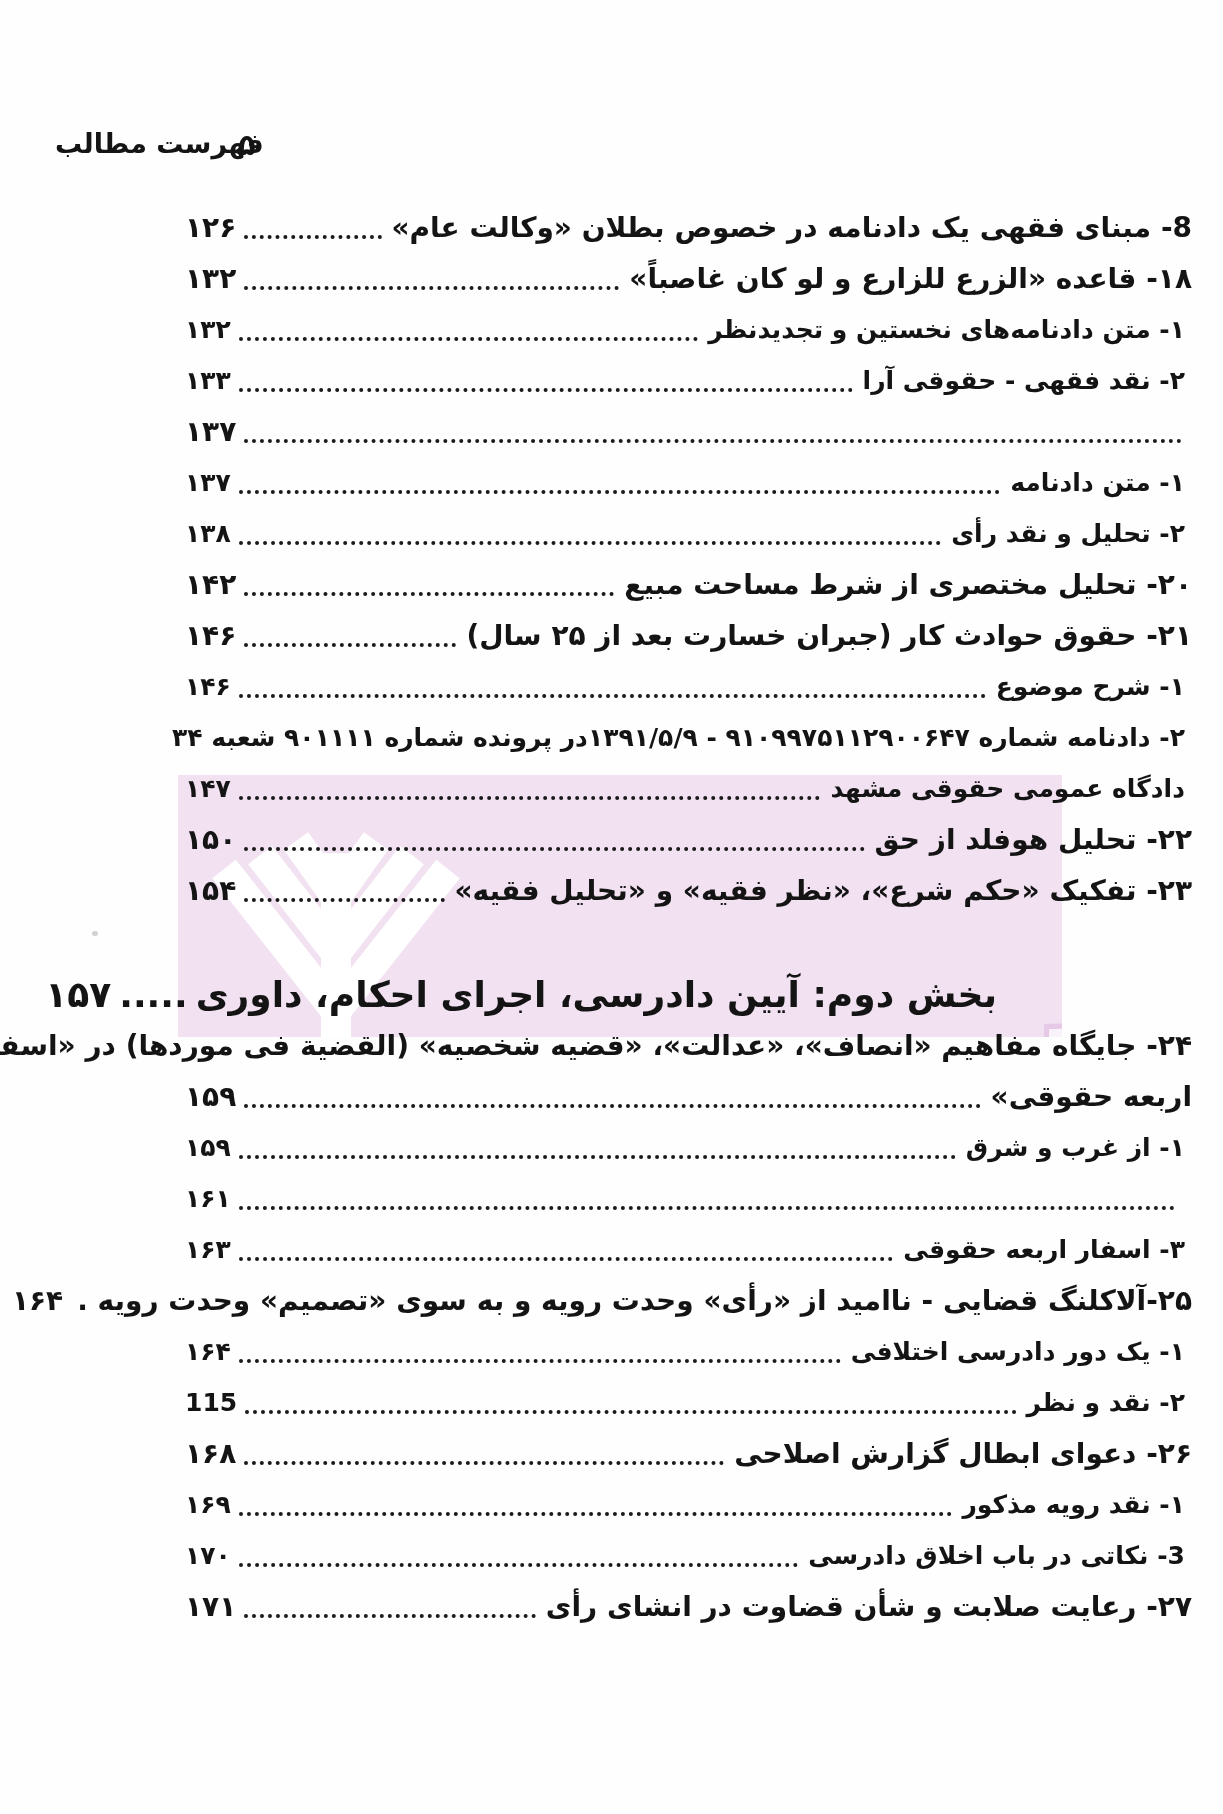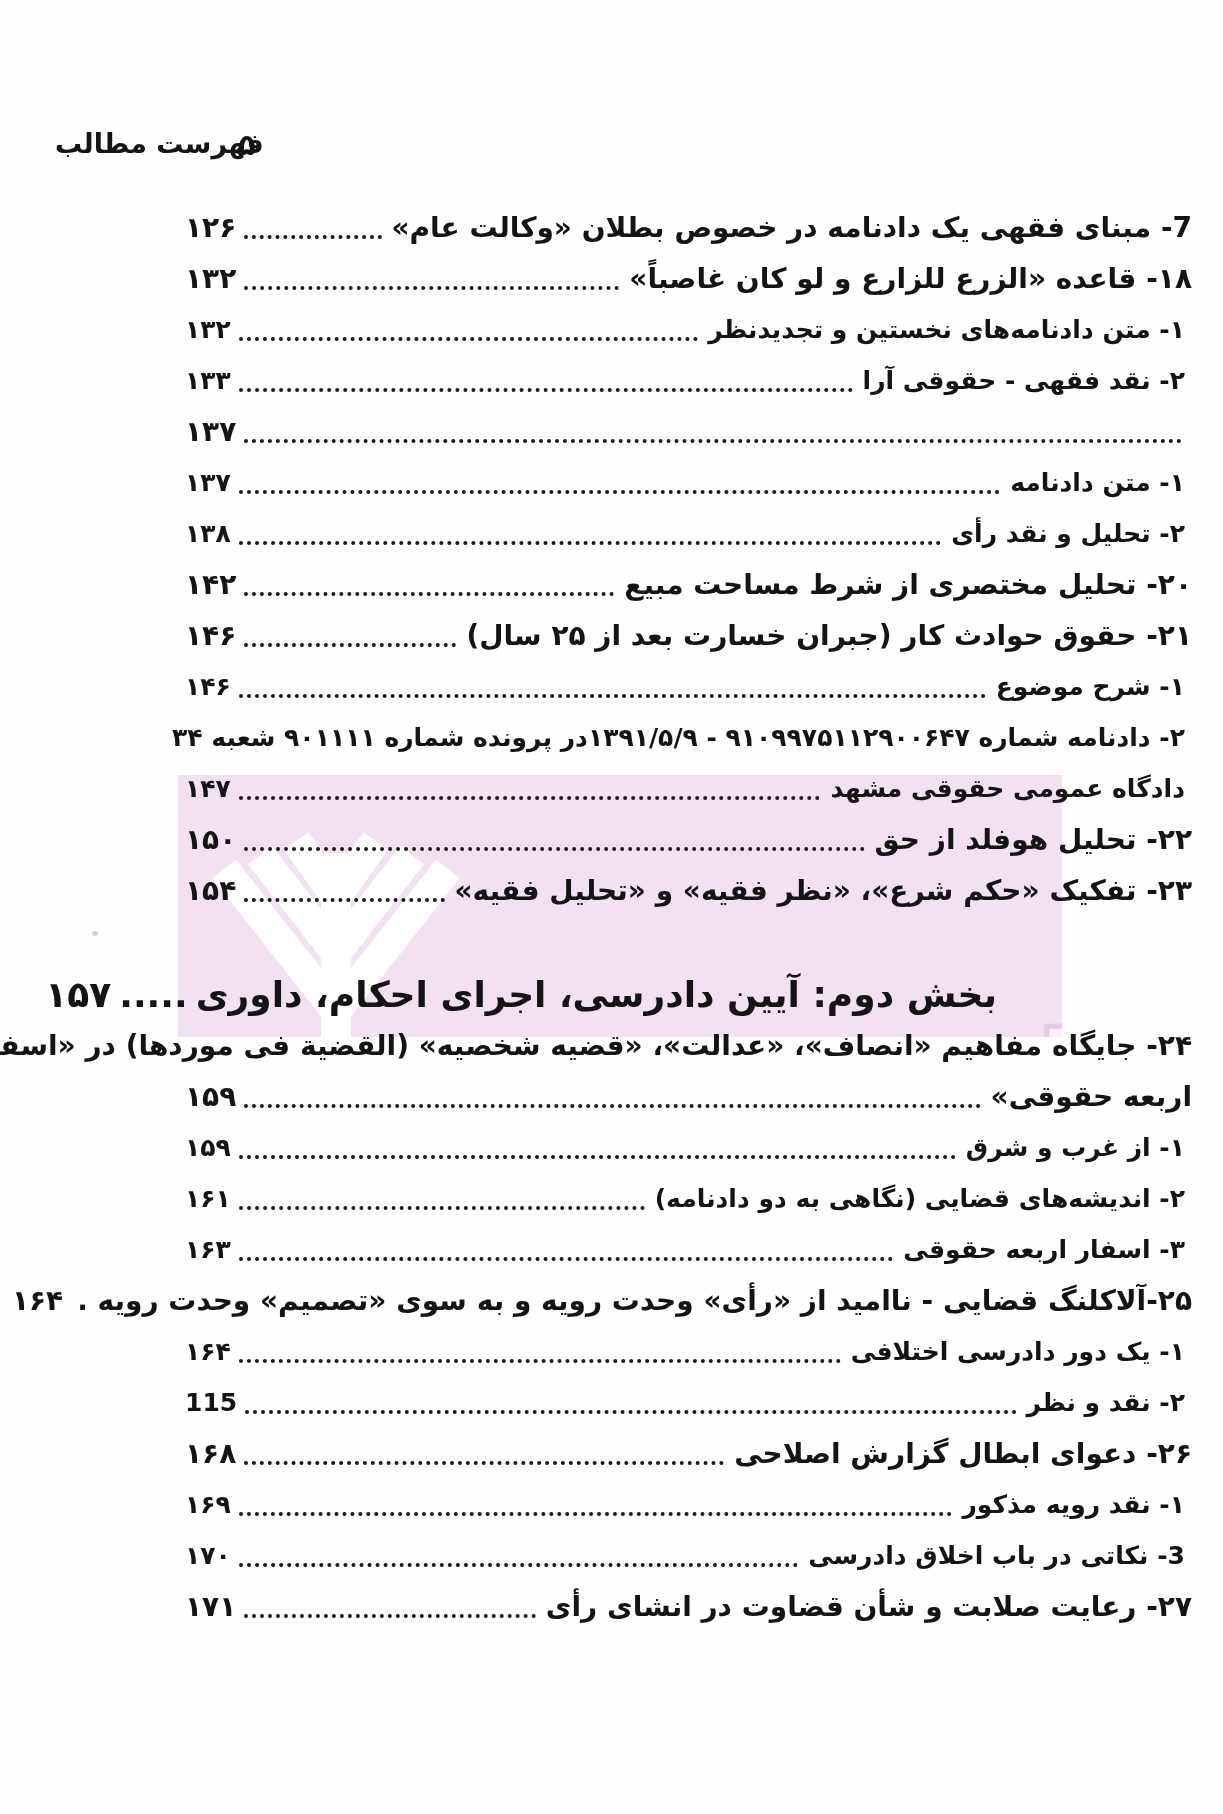--- a/index.html
+++ b/index.html
@@ -86,21 +86,21 @@
     <svg class="wm-word" width="636" height="262" viewBox="0 0 636 262">
       <text x="630" y="224" text-anchor="end" font-family="DejaVu Sans, sans-serif" font-weight="bold" font-size="228" fill="#fbf4fb" fill-opacity="0.85" stroke="#e6c9e6" stroke-width="5">دادبازار</text>
     </svg>
   </div>
 
   <div class="header-title">فهرست مطالب</div>
   <div class="page-number">۵</div>
 
   <div class="toc" id="toc">
       <div class="row main">
-        <span class="title">7- مبنای فقهی یک دادنامه در خصوص بطلان «وکالت عام»</span>
+        <span class="title">8- مبنای فقهی یک دادنامه در خصوص بطلان «وکالت عام»</span>
         <span class="dots"></span>
         <span class="pg">۱۲۶</span>
       </div>
       <div class="row main">
         <span class="title">۱۸- قاعده «الزرع للزارع و لو کان غاصباً»</span>
         <span class="dots"></span>
         <span class="pg">۱۳۲</span>
       </div>
       <div class="row sub">
         <span class="title">۱- متن دادنامه‌های نخستین و تجدیدنظر</span>
@@ -163,21 +163,20 @@
         <span class="title">اربعه حقوقی»</span>
         <span class="dots"></span>
         <span class="pg">۱۵۹</span>
       </div>
       <div class="row sub">
         <span class="title">۱- از غرب و شرق</span>
         <span class="dots"></span>
         <span class="pg">۱۵۹</span>
       </div>
       <div class="row sub">
-        <span class="title">۲- اندیشه‌های قضایی (نگاهی به دو دادنامه)</span>
         <span class="dots"></span>
         <span class="pg">۱۶۱</span>
       </div>
       <div class="row sub">
         <span class="title">۳- اسفار اربعه حقوقی</span>
         <span class="dots"></span>
         <span class="pg">۱۶۳</span>
       </div>
       <div class="row noleader">
         <span class="title">۲۵-آلاکلنگ قضایی - ناامید از «رأی» وحدت رویه و به سوی «تصمیم» وحدت رویه .</span>

